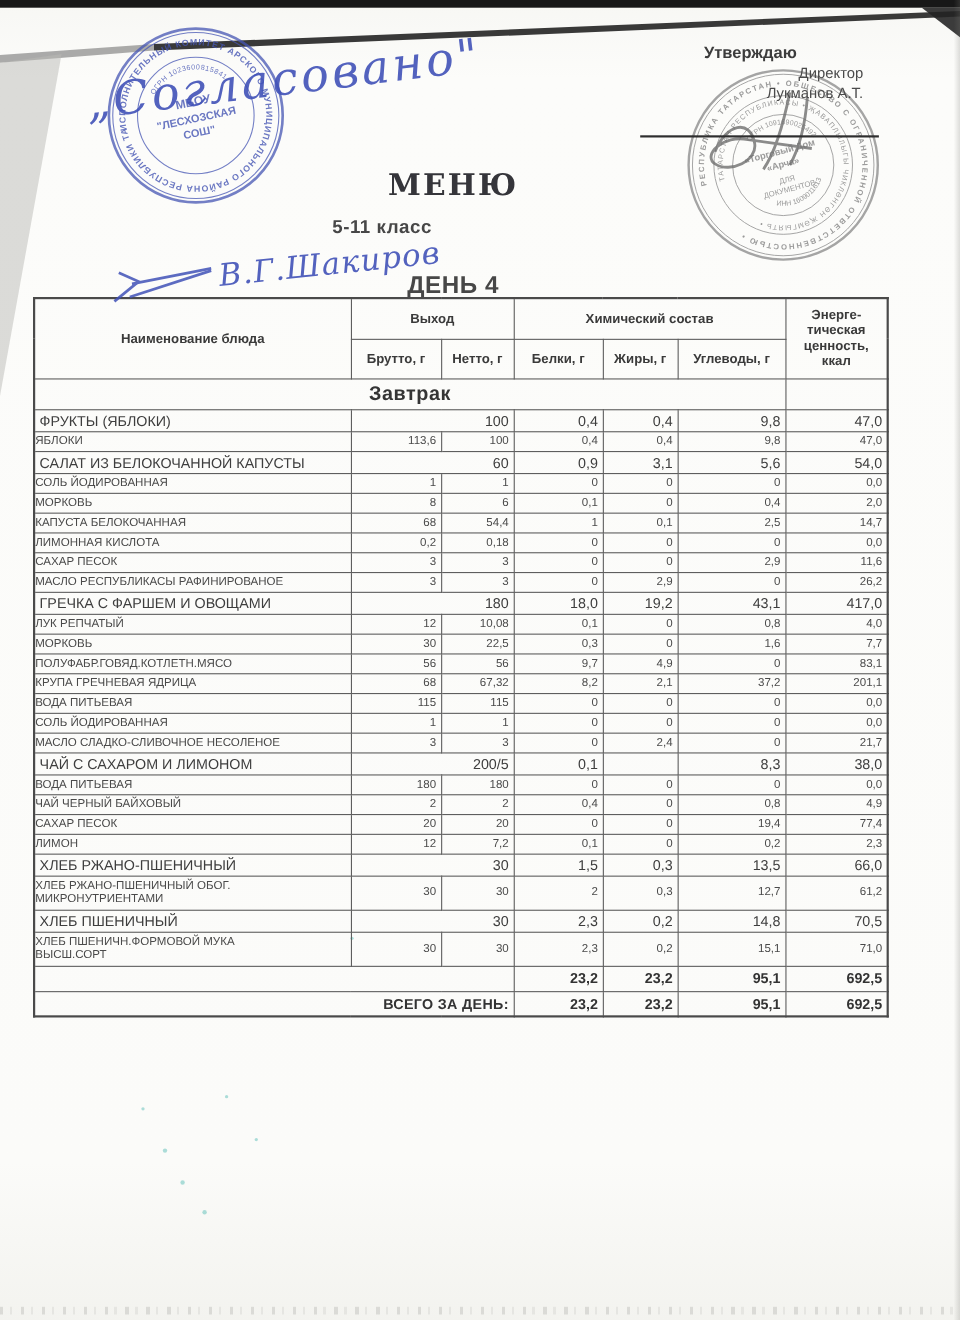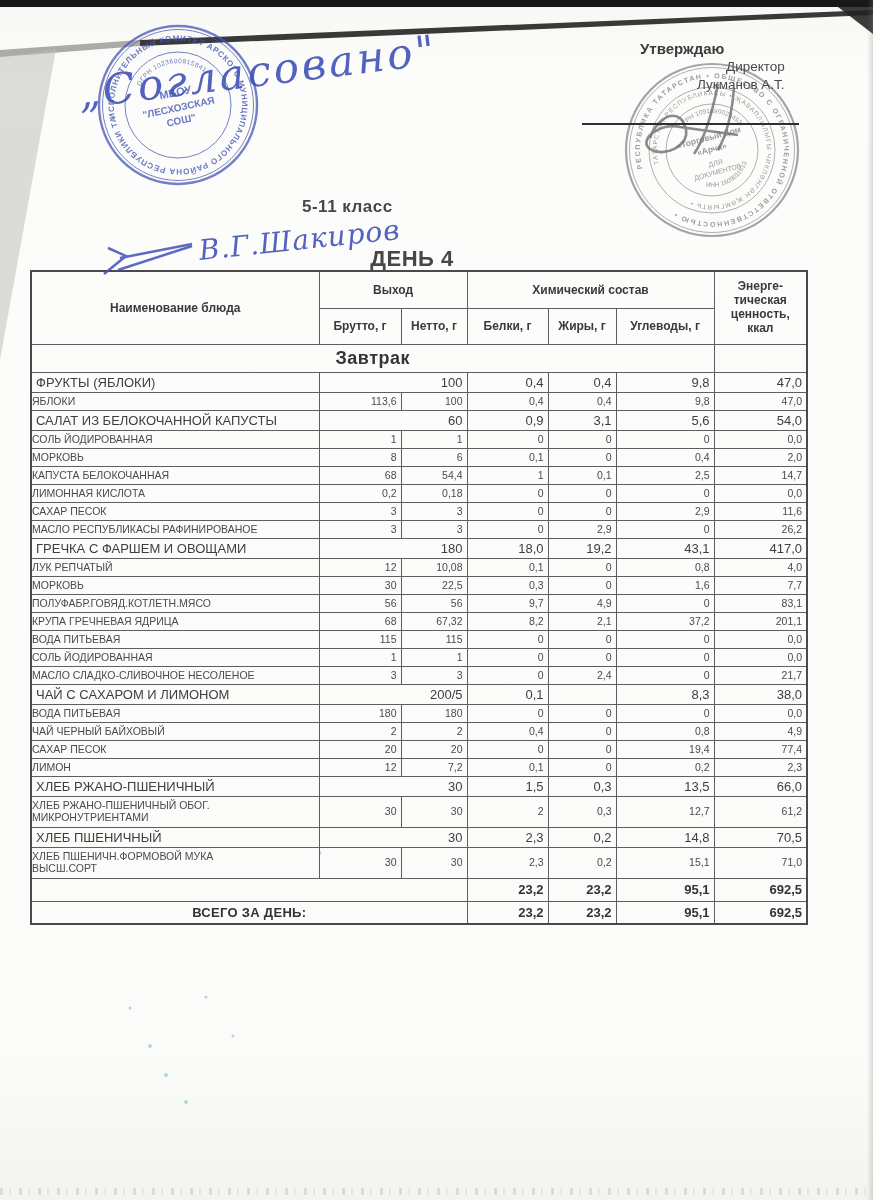--- a/index.html
+++ b/index.html
@@ -37,21 +37,21 @@
   tr.dish{height:20px;} tr.ing{height:18px;} tr.ing2{height:31px;}
   tr.dish td{font-size:13px;color:#3e3e3e;}
   tr.ing td{font-size:10.5px;color:#4a4a4a;}
   tr.ing2 td{line-height:1.1;}
   td.name{text-align:left;}
   tr.ing td.name{padding-left:0;}
   tr.ing2 td.name{padding-right:55px;}
   td.num{text-align:right;padding-right:5px;font-variant-numeric:tabular-nums;}
   tr.totals{height:23px;}
   tr.totals td{font-size:13px;font-weight:bold;color:#333;}
-  td.total-label{text-align:center;font-size:13px;letter-spacing:.3px;}
+  td.total-label{text-align:right;font-size:13px;letter-spacing:.3px;}
 </style>
 </head>
 <body>
 
 <div class="page">
 
   <svg class="artifacts" width="873" height="1200">
     <rect x="0" y="0" width="873" height="7" fill="#181818"></rect>
     <polygon points="838,7 873,7 873,34" fill="#1a1a1a" opacity="0.85"></polygon>
     <polygon points="140,40 873,10 873,15 140,46" fill="#242424" opacity="0.9"></polygon>
@@ -137,20 +137,21 @@
       <text x="90" y="106" text-anchor="middle" font-size="7">ДЛЯ</text>
       <text x="90" y="115" text-anchor="middle" font-size="7">ДОКУМЕНТОВ</text>
     </g>
     <g stroke="#6f6f6f" stroke-width="2.6" fill="none" opacity="0.8">
       <path d="M28,78 c10,-26 32,-30 36,-8 c3,16 -22,28 -36,19 c-12,-8 8,-27 30,-22 l58,8"></path>
       <path d="M96,24 c-6,30 -13,54 -24,70"></path>
       <path d="M112,28 c-2,26 -7,46 -16,62"></path>
     </g>
   </svg>
 
+  <div class="title-main">МЕНЮ</div>
   <div class="title-sub">5-11 класс</div>
   <div class="title-day">ДЕНЬ 4</div>
 
   <table class="menu">
     <colgroup>
       <col style="width:288px">
         <col style="width:82px">
         <col style="width:66px">
       <col style="width:81px">
         <col style="width:68px">

